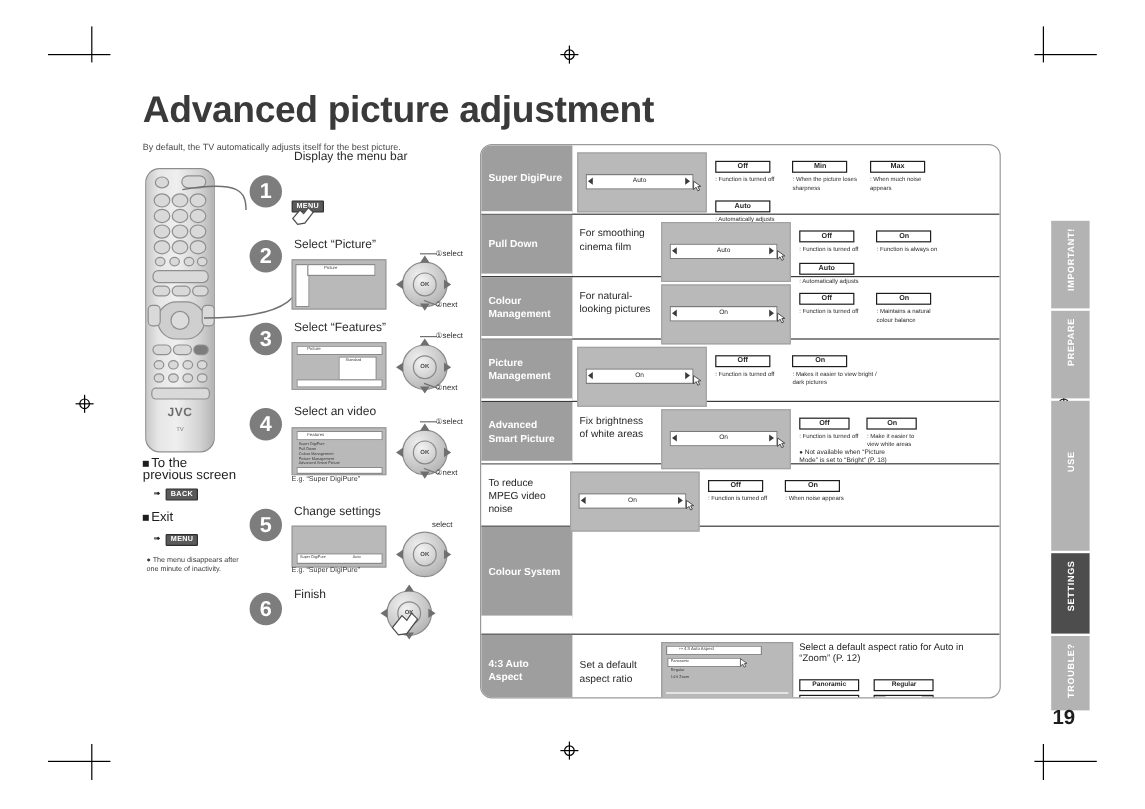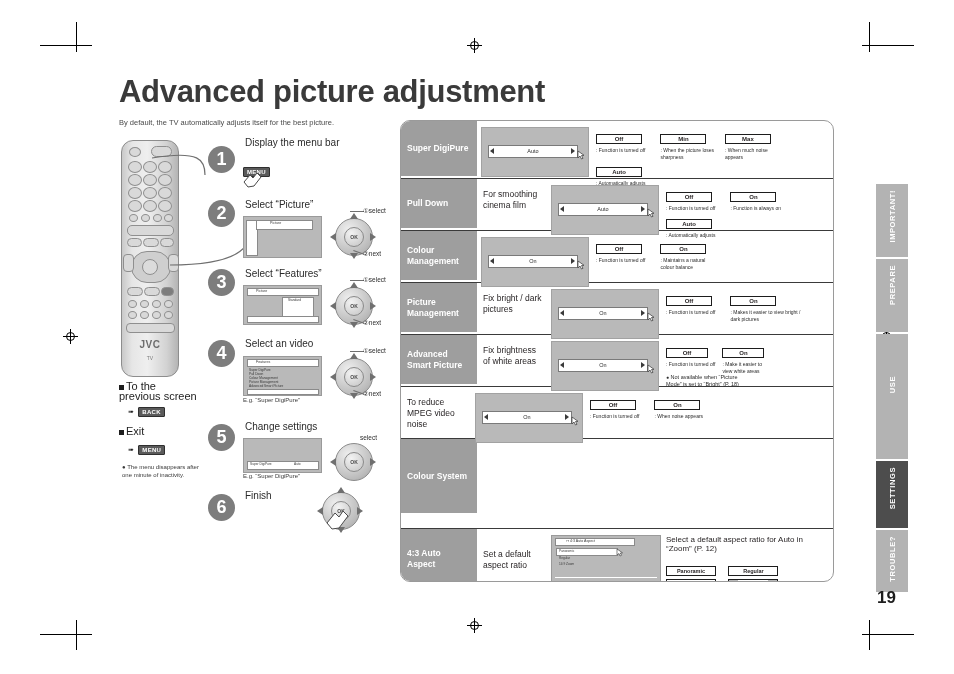--- a/index.html
+++ b/index.html
@@ -197,21 +197,21 @@
     <div class="jvc">JVC</div>
     <div class="tvlbl">TV</div>
   </div>
 
   <svg style="position:absolute;left:0;top:0;width:954px;height:674px;pointer-events:none;">
     <path d="M152,158 C200,150 205,160 205,175" stroke="#6f6f6f" fill="none" stroke-width="1.2"></path>
     <path d="M170,265 C250,265 250,240 248,232" stroke="#6f6f6f" fill="none" stroke-width="1.2"></path>
   </svg>
 
   <div class="stepnum" style="left:208px;top:146px;">1</div>
-  <div class="steptxt" style="left:245px;top:137px;">Display the menu bar</div>
+  <div class="steptxt" style="left:245px;top:125px;">Display the menu bar</div>
   <div style="position:absolute;left:243px;top:160px;">
     <span class="keybadge">MENU</span>
   </div>
   <svg style="position:absolute;left:242px;top:170px;width:22px;height:20px;">
     <path d="M6,17 L2,12 L8,5 L11,8 L15,3 L19,7 L12,16 Z" fill="#fff" stroke="#4a4a4a" stroke-width="1"></path>
   </svg>
 
   <div class="stepnum" style="left:208px;top:200px;">2</div>
   <div class="steptxt" style="left:245px;top:199px;">Select “Picture”</div>
   <div class="tvscr" style="left:243px;top:216px;width:77px;height:40px;">
@@ -368,39 +368,39 @@
       </div>
       <div class="topts">
         <div class="optcell"><div class="optbox">Off</div><div class="optdesc">: Function is turned off</div></div>
         <div class="optcell"><div class="optbox">On</div><div class="optdesc">: Function is always on</div></div>
         <div class="optcell"><div class="optbox">Auto</div><div class="optdesc">: Automatically adjusts</div></div>
       </div>
     </div>
 
     <div class="trow" style="height:52px;">
       <div class="tcat">Colour Management</div>
+      <div class="tdesc">For natural-looking pictures</div>
       <div class="tmock">
         <div class="slider">
           <div class="slidebar">On</div>
           <div class="arL"></div>
           <div class="arR"></div>
           <svg class="cursor" viewBox="0 0 8 10">
               <path d="M1,1 L1,8 L3,6 L4.5,9 L6,8.3 L4.5,5.5 L7,5.3 Z" fill="#fff" stroke="#333" stroke-width="0.7"></path>
             </svg>
         </div>
       </div>
       <div class="topts">
         <div class="optcell"><div class="optbox">Off</div><div class="optdesc">: Function is turned off</div></div>
         <div class="optcell"><div class="optbox">On</div><div class="optdesc">: Maintains a natural colour balance</div></div>
       </div>
     </div>
 
     <div class="trow" style="height:52px;">
       <div class="tcat">Picture Management</div>
-      <div class="tdesc">Fix bright / dark pictures</div>
       <div class="tmock">
         <div class="slider">
           <div class="slidebar">On</div>
           <div class="arL"></div>
           <div class="arR"></div>
           <svg class="cursor" viewBox="0 0 8 10">
               <path d="M1,1 L1,8 L3,6 L4.5,9 L6,8.3 L4.5,5.5 L7,5.3 Z" fill="#fff" stroke="#333" stroke-width="0.7"></path>
             </svg>
         </div>
       </div>

